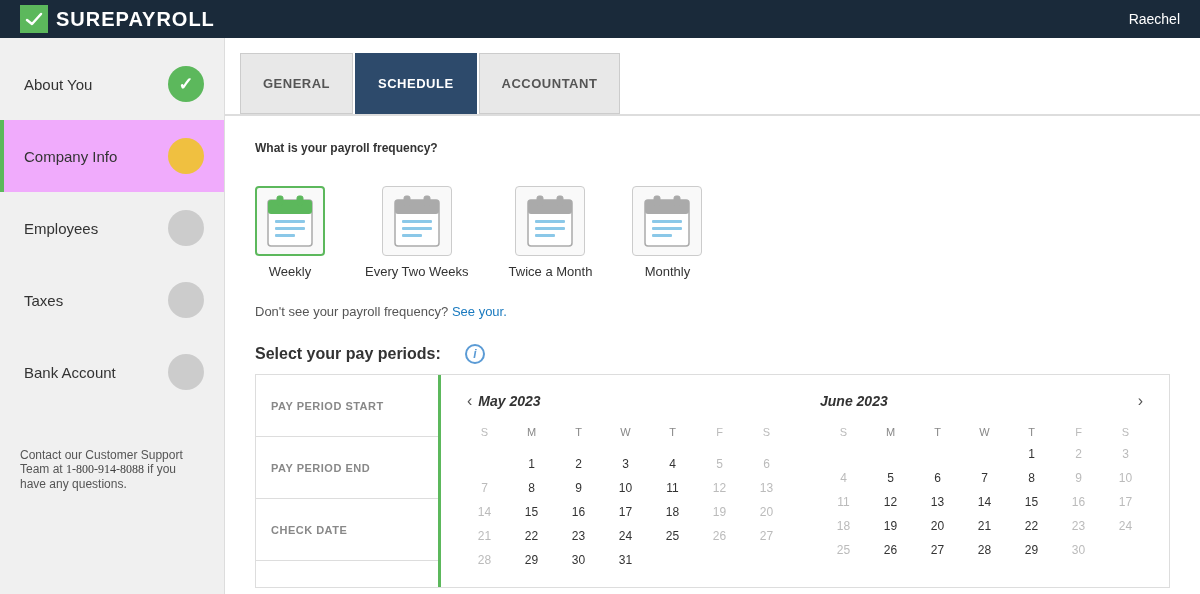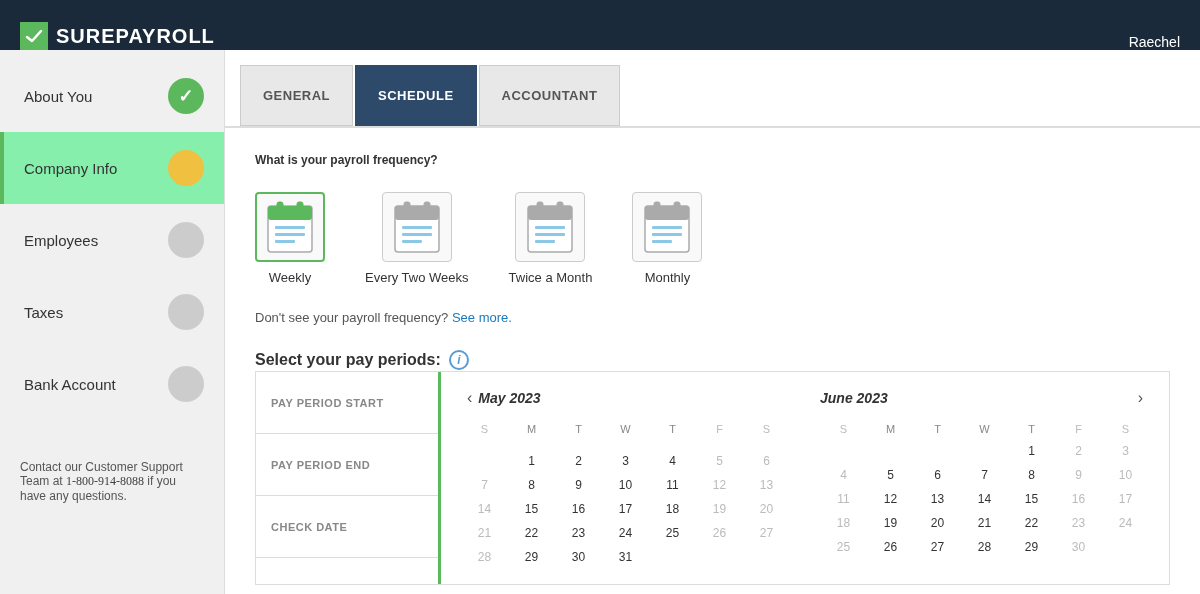--- a/index.html
+++ b/index.html
@@ -1,23 +1,23 @@
 <!DOCTYPE html>
 <html><head>
   <meta charset="utf-8">
   <style>
     * { box-sizing: border-box; margin: 0; padding: 0; }
     body { font-family: Arial, sans-serif; background: #f5f5f5; color: #333; font-size: 14px; }
 
     
     .header {
       background: #1a2a3a;
-      height: 50px;
-      display: flex;
-      align-items: flex-end;
+      height: 38px;
+      display: flex;
+      align-items: center;
       justify-content: space-between;
       padding: 0 20px;
     }
     .header-logo {
       display: flex;
       align-items: center;
       gap: 8px;
     }
     .logo-icon {
       width: 28px;
@@ -58,21 +58,21 @@
     .sidebar-item {
       display: flex;
       align-items: center;
       justify-content: space-between;
       padding: 18px 20px;
       cursor: pointer;
       border-left: 4px solid transparent;
     }
     .sidebar-item.active {
       border-left: 4px solid #5cb85c;
-      background: #86efac;
+      background: #f0abfc;
     }
     .sidebar-item-label {
       font-size: 15px;
       font-weight: 500;
       color: #333;
     }
     .sidebar-circle {
       width: 36px;
       height: 36px;
       border-radius: 50%;
@@ -154,20 +154,21 @@
     .frequency-options {
       display: flex;
       gap: 40px;
       margin-bottom: 25px;
     }
     .freq-option {
       display: flex;
       flex-direction: column;
       align-items: center;
       cursor: pointer;
+      margin-top: 6px;
     }
     .freq-icon {
       width: 70px;
       height: 70px;
       border: 1px solid #ccc;
       border-radius: 4px;
       display: flex;
       align-items: center;
       justify-content: center;
       background: #f9f9f9;
@@ -282,24 +283,24 @@
       color: #bbb;
     }
     .calendar-grid td.empty {
       cursor: default;
     }
 
     .select-pay-title {
       font-size: 16px;
       font-weight: bold;
       color: #333;
-      margin-bottom: 1px;
-      display: flex;
-      align-items: center;
-      gap: 8px;
+      margin-bottom: 10px;
+      display: flex;
+      align-items: center;
+      gap: 24px;
     }
     .info-icon {
       width: 20px;
       height: 20px;
       border-radius: 50%;
       border: 2px solid #5b9bd5;
       color: #5b9bd5;
       display: flex;
       align-items: center;
       justify-content: center;
@@ -427,21 +428,21 @@
               <rect x="10" y="33" width="30" height="3" rx="1" fill="#8bc8e8"></rect>
               <rect x="10" y="40" width="20" height="3" rx="1" fill="#8bc8e8"></rect>
             </svg>
           </div>
           <span class="freq-label">Monthly</span>
         </div>
 
       </div>
 
       <div class="freq-note">
-        <span>Don't see your payroll frequency?</span> <a href="#">See more.</a>
+        <span>Don't see your payroll frequency?</span> <a href="#">See your.</a>
       </div>
 
       <div class="select-pay-title">
         <span>Select your pay periods:</span>
         <div class="info-icon">i</div>
       </div>
 
       <div class="pay-period-section">
         <div class="pay-period-labels">
           <div class="pay-period-label-item">PAY PERIOD START</div>

